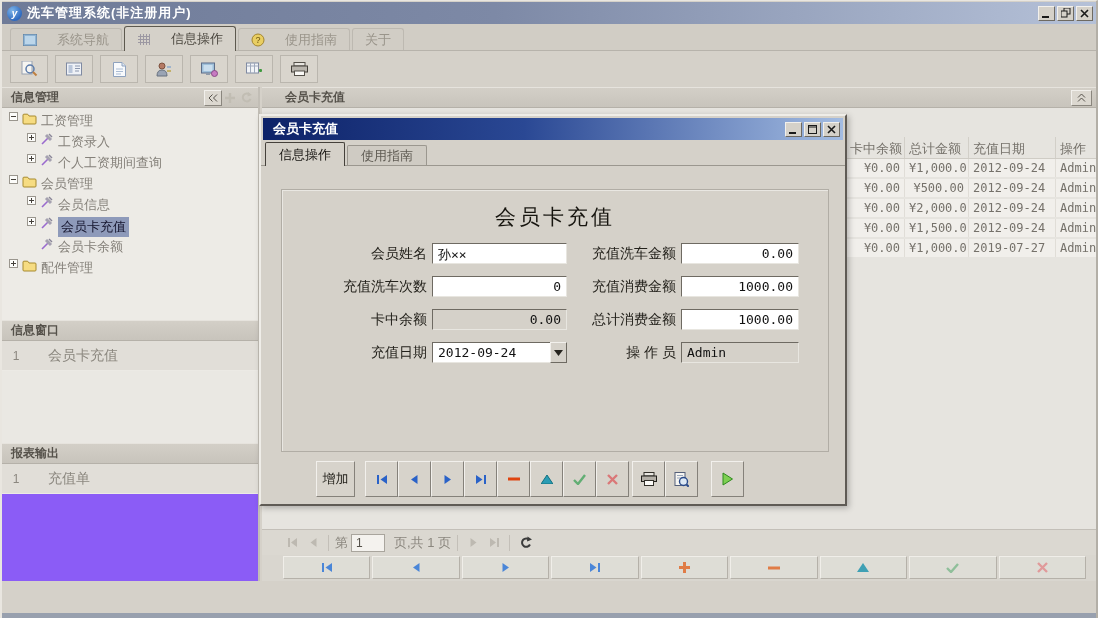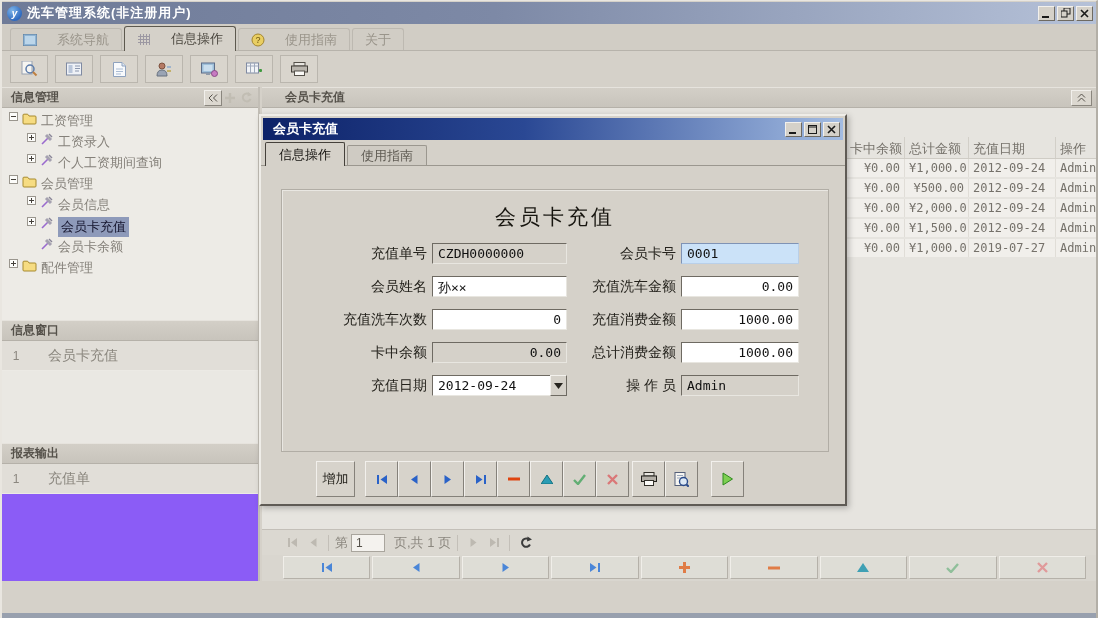--- a/index.html
+++ b/index.html
@@ -570,26 +570,20 @@
         </div>
       <div class="dtab">
           <span>使用指南</span>
         </div>
     </div>
 
     <div class="dlg-content">
       <div class="groupbox">
         <div class="form-title">会员卡充值</div>
 
-        <div class="frow">
-          <label class="flabel w1">充值单号</label>
-          <div class="field fc1 disabled">CZDH0000000</div>
-          <label class="flabel w2">会员卡号</label>
-          <div class="field fc2 highlight">0001</div>
-        </div>
 
         <div class="frow">
           <label class="flabel w1">会员姓名</label>
           <div class="field fc1">孙××</div>
           <label class="flabel w2">充值洗车金额</label>
           <div class="field fc2 num">0.00</div>
         </div>
 
         <div class="frow">
           <label class="flabel w1">充值洗车次数</label>

